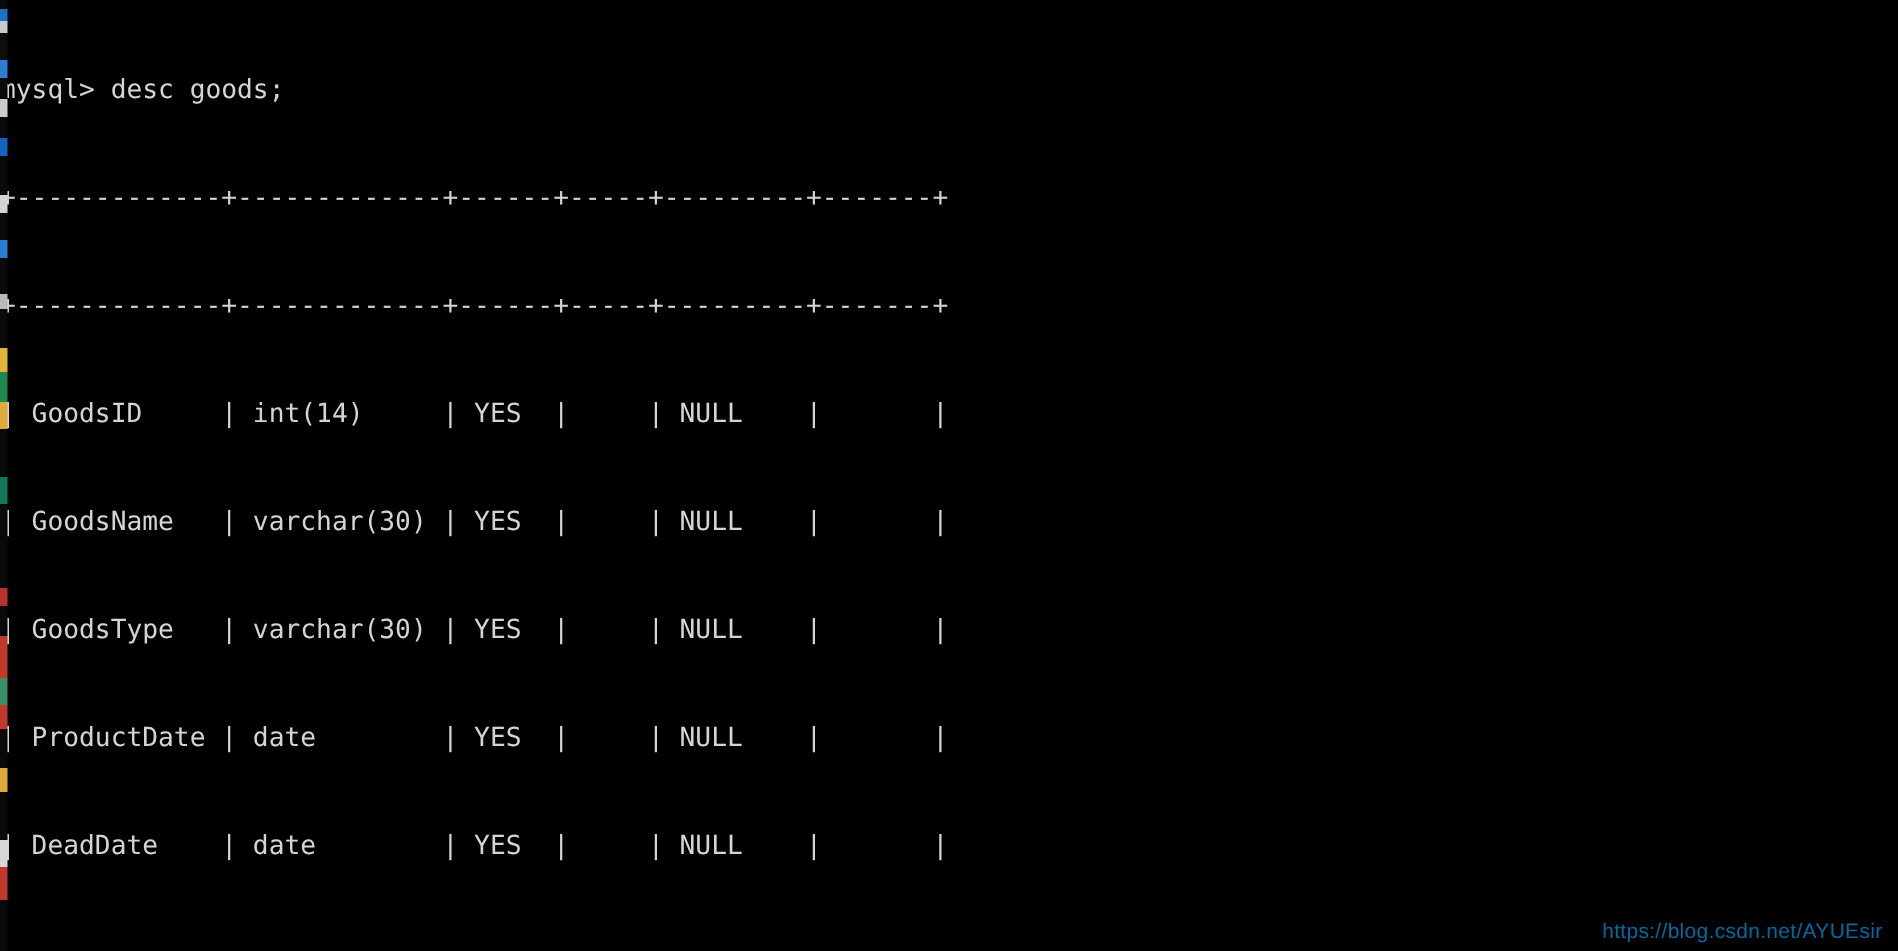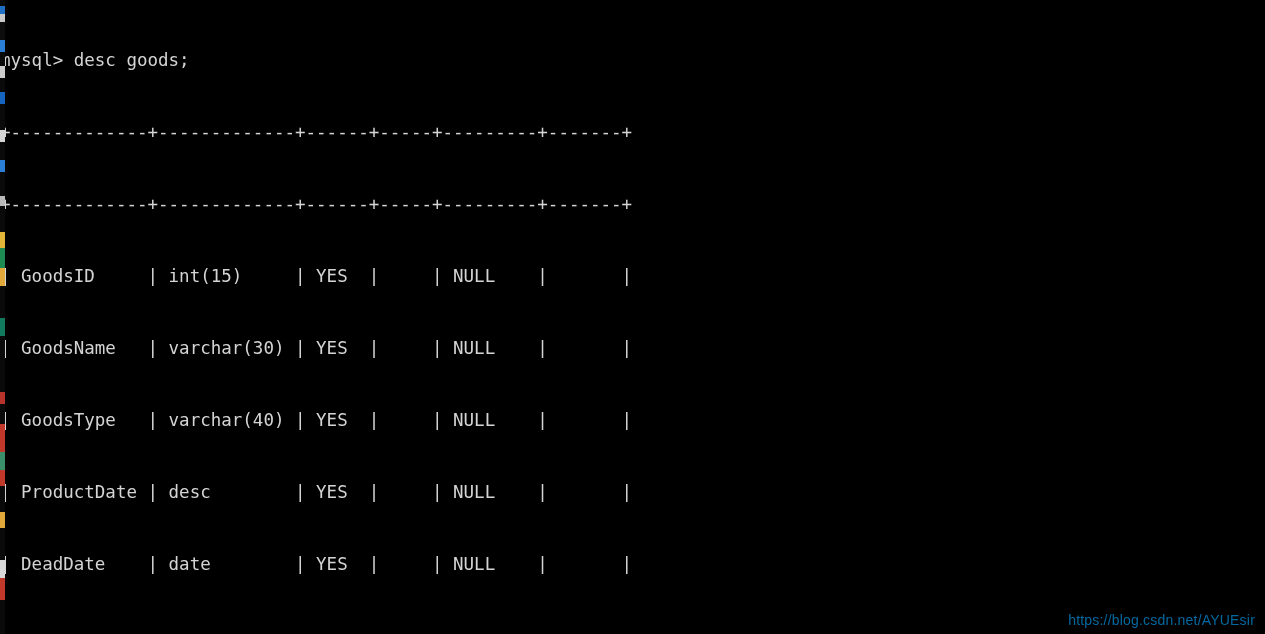--- a/index.html
+++ b/index.html
@@ -98,24 +98,24 @@
 </style>
 </head>
 <body>
 
 <div id="edge-strip"></div>
 
 <div id="terminal">
   <span class="line">mysql&gt; desc goods;</span>
   <span class="line">+-------------+-------------+------+-----+---------+-------+</span>
   <span class="line">+-------------+-------------+------+-----+---------+-------+</span>
-  <span class="line">| GoodsID     | int(15)     | YES  |     | NULL    |       |</span>
+  <span class="line">| GoodsID     | int(14)     | YES  |     | NULL    |       |</span>
   <span class="line">| GoodsName   | varchar(30) | YES  |     | NULL    |       |</span>
-  <span class="line">| GoodsType   | varchar(40) | YES  |     | NULL    |       |</span>
-  <span class="line">| ProductDate | desc        | YES  |     | NULL    |       |</span>
+  <span class="line">| GoodsType   | varchar(30) | YES  |     | NULL    |       |</span>
+  <span class="line">| ProductDate | date        | YES  |     | NULL    |       |</span>
   <span class="line">| DeadDate    | date        | YES  |     | NULL    |       |</span>
   
   
   
   
   
   
   
   
   

